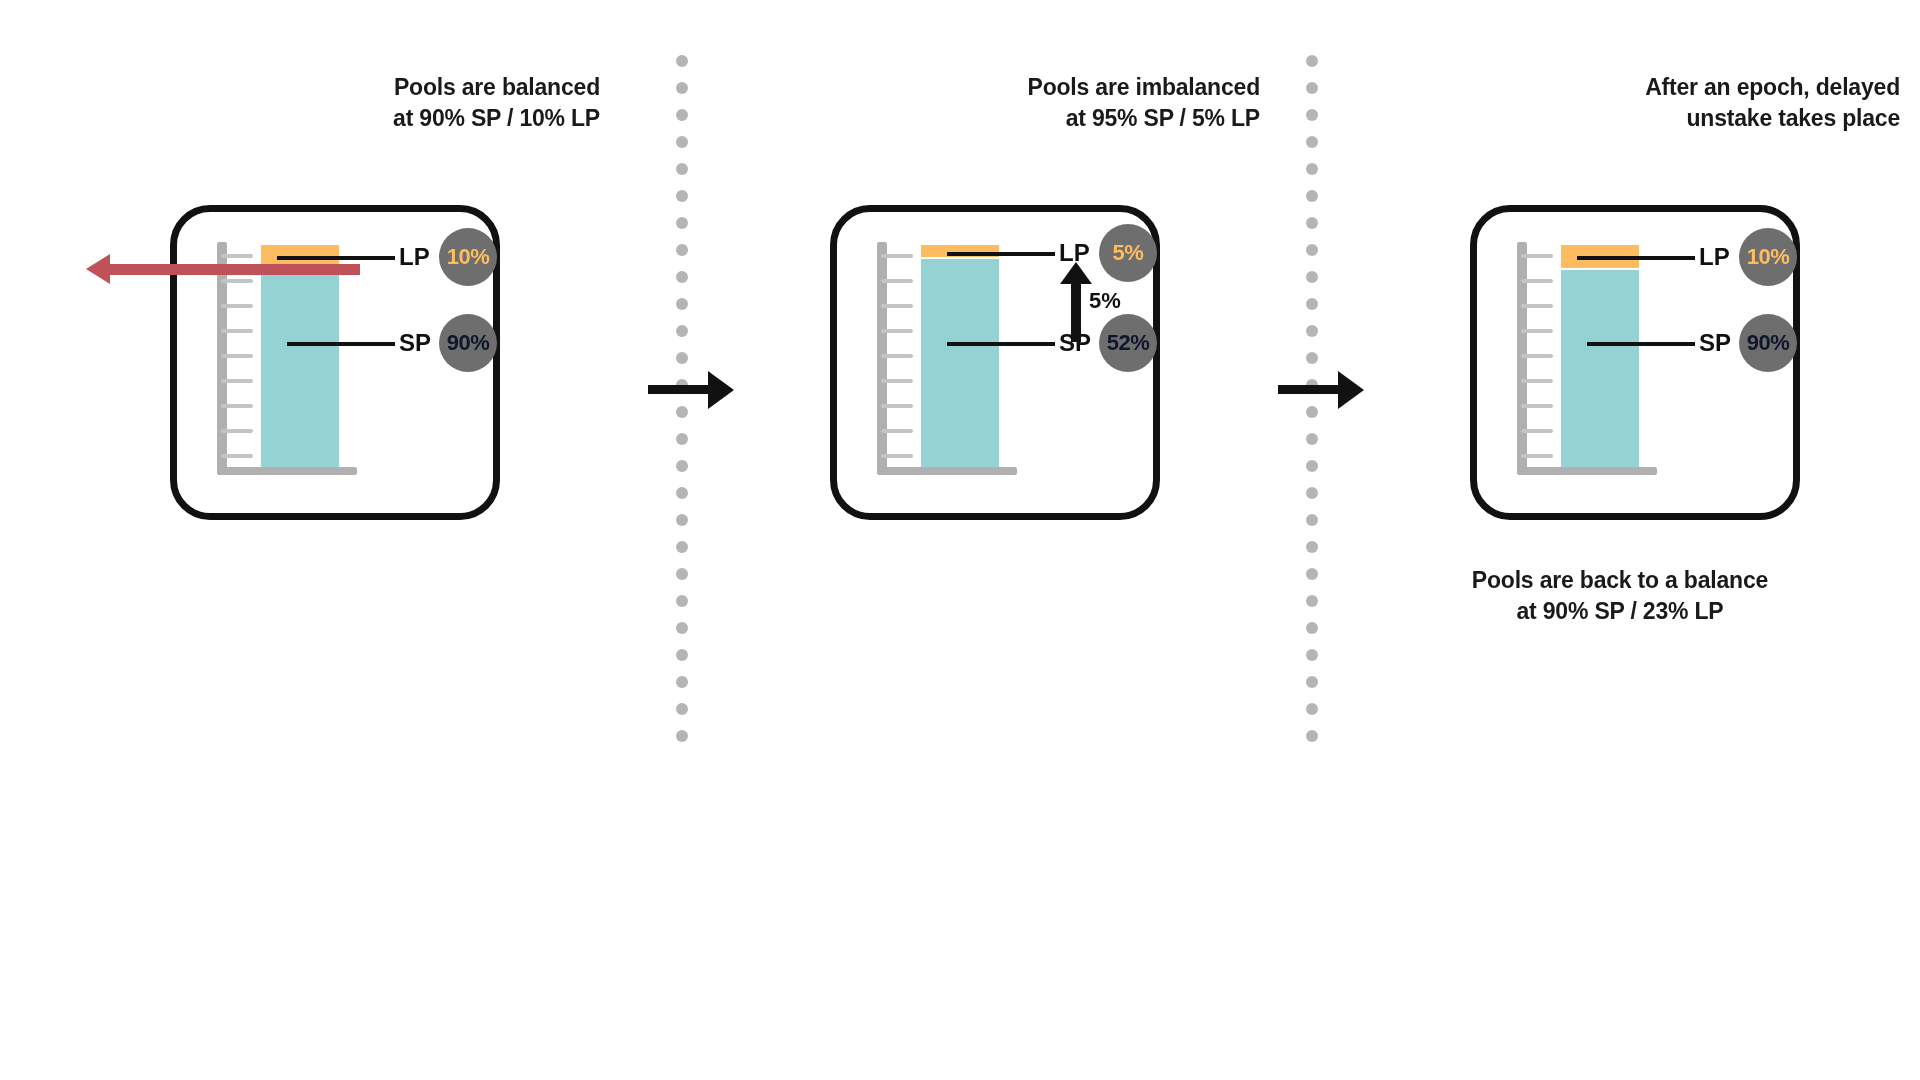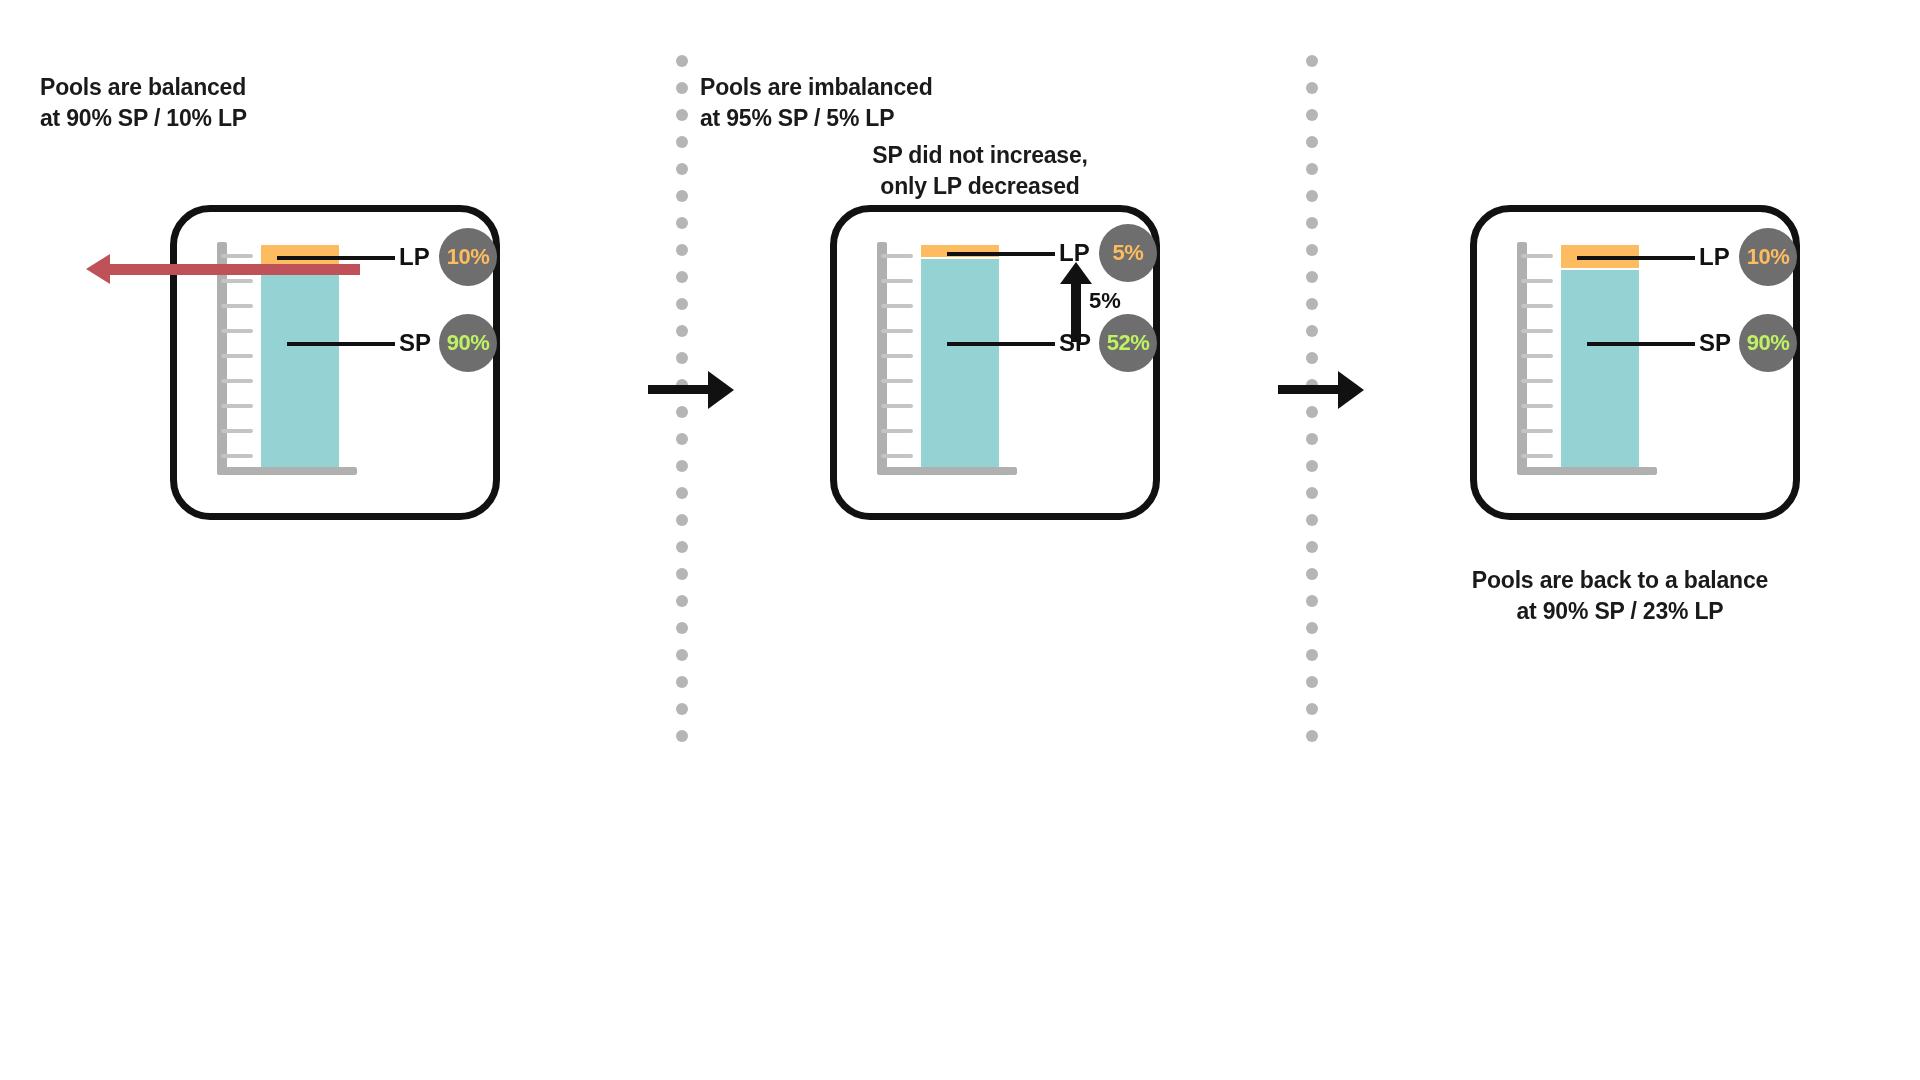--- a/index.html
+++ b/index.html
@@ -27,21 +27,21 @@
     height: 680px;
   }
   #panel-1 { left: 40px; }
   #panel-2 { left: 700px; }
   #panel-3 { left: 1340px; }
 
   .panel-title {
     position: absolute;
     left: 0; right: 0;
     top: 72px;
-    text-align: left;
+    text-align: right;
     font-size: 23px;
     font-weight: 700;
     line-height: 1.33;
     color: #1a1a1a;
     letter-spacing: -0.2px;
     white-space: pre-line;
   }
   .panel-subtitle {
     position: absolute;
     left: 0; right: 0;
@@ -143,21 +143,21 @@
     border-radius: 50%;
     background: #6e6e6e;
     display: flex;
     align-items: center;
     justify-content: center;
     font-size: 22px;
     font-weight: 800;
     letter-spacing: -0.5px;
   }
   .badge.lp { color: #fcbc5f; }
-  .badge.sp { color: #bef264; }
+  .badge.sp { color: #0f172a; }
 
   
   .red-arrow-line {
     position: absolute;
     height: 11px;
     background: #bf5159;
   }
   .red-arrow-head {
     position: absolute;
     width: 0; height: 0;
@@ -287,22 +287,20 @@
   </div>
 
   <div>
     <div class="step-arrow-shaft" style="left:648px; top:385px; width:62px;"></div>
     <div class="step-arrow-head" style="left:708px; top:371px;"></div>
   </div>
 
   <div class="panel" id="panel-2">
     <div class="panel-title">Pools are imbalanced
 at 95% SP / 5% LP</div>
-    <div class="panel-subtitle">SP did not increase,
-only LP decreased</div>
 
     <div class="card" style="left:130px; top:205px;">
       <div class="axis"></div>
       <div class="axis-base"></div>
       <div class="tick" style="top:42px;"></div>
       <div class="tick" style="top:67px;"></div>
       <div class="tick" style="top:92px;"></div>
       <div class="tick" style="top:117px;"></div>
       <div class="tick" style="top:142px;"></div>
       <div class="tick" style="top:167px;"></div>
@@ -358,20 +356,22 @@
     <div class="dot" style="top:648px;"></div>
     <div class="dot" style="top:675px;"></div>
   </div>
 
   <div>
     <div class="step-arrow-shaft" style="left:1278px; top:385px; width:62px;"></div>
     <div class="step-arrow-head" style="left:1338px; top:371px;"></div>
   </div>
 
   <div class="panel" id="panel-3">
+    <div class="panel-title">After an epoch, delayed
+unstake takes place</div>
 
     <div class="card" style="left:130px; top:205px;">
       <div class="axis"></div>
       <div class="axis-base"></div>
       <div class="tick" style="top:42px;"></div>
       <div class="tick" style="top:67px;"></div>
       <div class="tick" style="top:92px;"></div>
       <div class="tick" style="top:117px;"></div>
       <div class="tick" style="top:142px;"></div>
       <div class="tick" style="top:167px;"></div>

